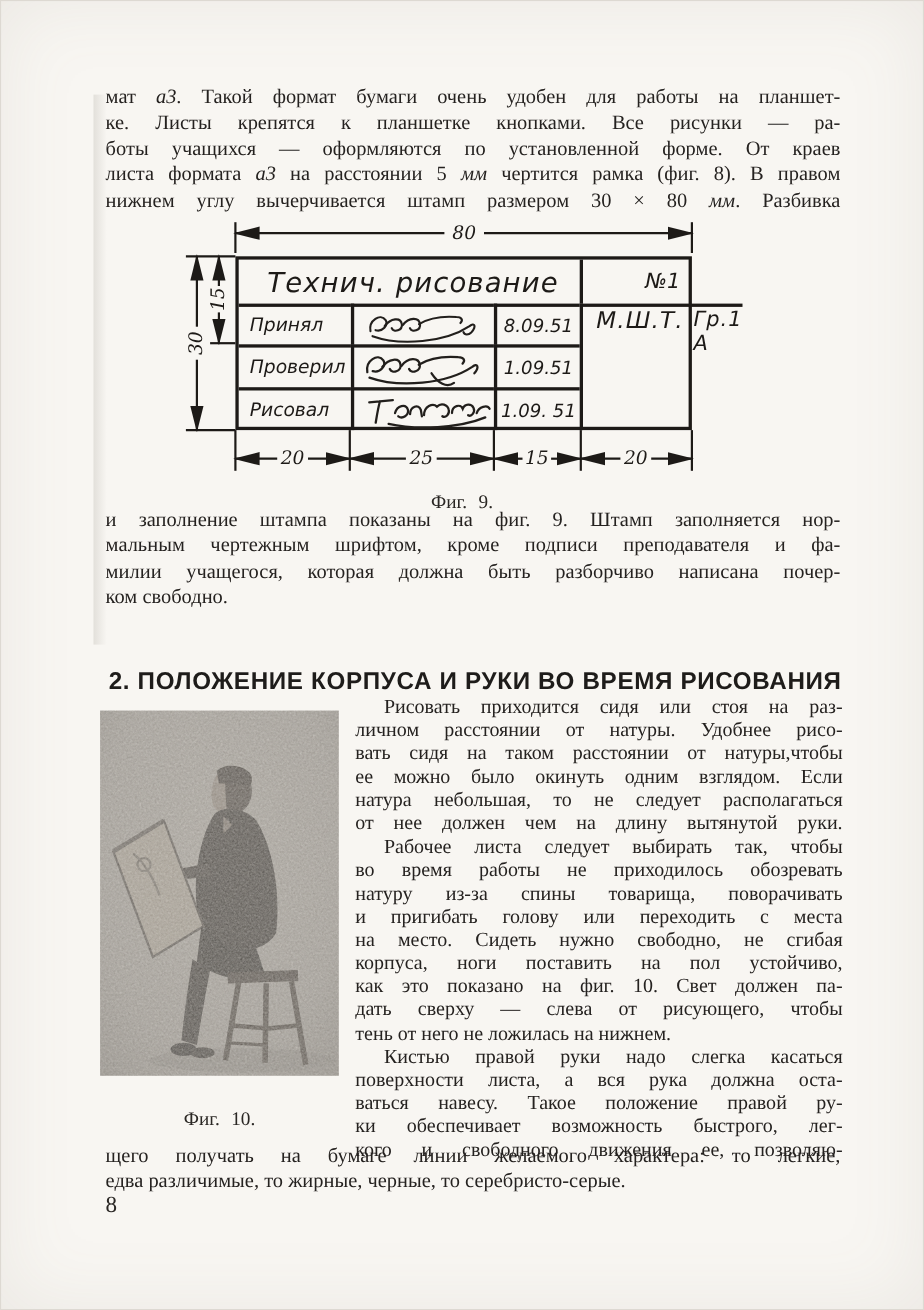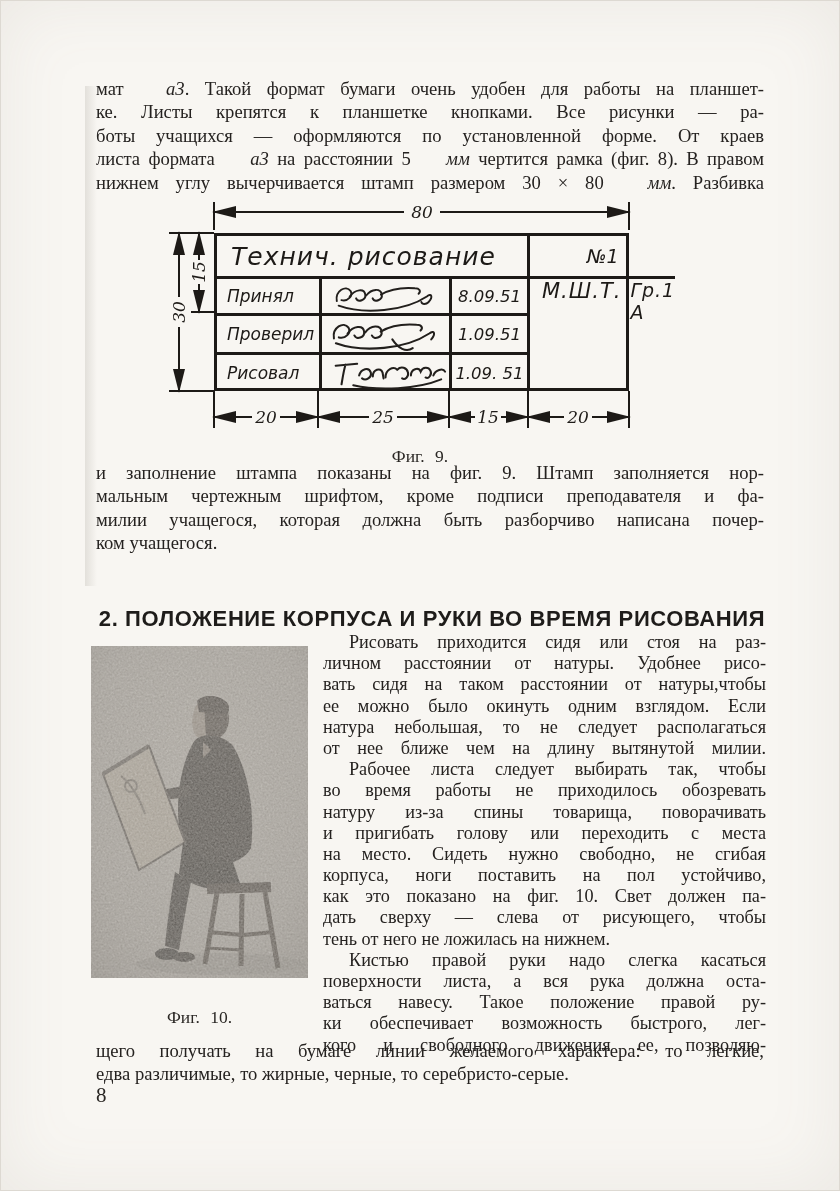--- a/index.html
+++ b/index.html
@@ -21,21 +21,21 @@
   .tline { text-align:justify; text-align-last:justify; white-space:nowrap; }
   .para:not(.cont) .tline:last-child { text-align-last:left; }
   .para.indent .tline:first-child { text-indent:26px; }
   .wide { left:95px; width:668px; font-size:18.6px; }
   .wide .tline { line-height:23.4px; height:23.4px; }
   .top-para { top:76px; }
   .mid-para { top:460px; }
   .tail-para { top:1038px; }
   .col-text { position:absolute; left:322px; top:631px; width:443px; font-size:18.2px; }
   .col-text .tline { line-height:21.2px; height:21.2px; }
-  i { font-style:italic;margin-left:27px; }
+  i { font-style:italic; }
   
   .heading {
     position:absolute; top:593px; left:0; width:100%; margin:12px;
     text-align:center; font-family:"Liberation Sans","DejaVu Sans",sans-serif;
     font-size:22px; font-weight:bold; letter-spacing:0.6px; color:#1e1c1a;
   }
   .caption { position:absolute; text-align:center; font-size:17.5px; word-spacing:6px; color:#2a2724; }
   .fig9-cap { top:445px; left:0; width:100%; }
   .fig10-cap { top:1006px; left:90px; width:217px; }
   .page-num { position:absolute; left:95px; top:1082px; font-size:21px; color:#2a2724; }
@@ -46,21 +46,21 @@
   .stamp {
     position:absolute; left:63px; top:37px; width:415px; height:158px;
     box-sizing:border-box; border:3px solid #1d1a17;
     display:grid; grid-template-columns:102px 130px 78px 1fr; grid-template-rows:40px 37px 39px 1fr;
     font-family:"DejaVu Sans","Liberation Sans",sans-serif; font-style:italic; color:#1d1a17;
     background:transparent;
   }
   .cell { display:flex; align-items:center; box-sizing:border-box; overflow:visible; }
   .bl { border-left:3px solid #1d1a17; }
   .bt { border-top:3px solid #1d1a17; }
-  .c-title { grid-area:1/1/2/4; font-size:25px; padding-left:14px; letter-spacing:1px; }
+  .c-title { grid-area:1/1/2/4; font-size:25px; padding-left:26px; letter-spacing:1px; }
   .c-num   { grid-area:1/4/2/5; font-size:19px; justify-content:center; }
   .c-l1 { grid-area:2/1/3/2; } .c-l2 { grid-area:3/1/4/2; } .c-l3 { grid-area:4/1/5/2; }
   .c-s1 { grid-area:2/2/3/3; } .c-s2 { grid-area:3/2/4/3; } .c-s3 { grid-area:4/2/5/3; }
   .c-d1 { grid-area:2/3/3/4; } .c-d2 { grid-area:3/3/4/4; } .c-d3 { grid-area:4/3/5/4; }
   .c-grp { grid-area:2/4/5/5; align-items:flex-start; justify-content:center; gap:9px; padding-left:12px; }
   .lab { font-size:17px; padding-left:10px; }
   .dat { font-size:16.5px; justify-content:center; }
   .c-grp .g1 { font-size:21px; letter-spacing:1px; }
   .c-grp .g2 { font-size:19px; letter-spacing:1px; }
   .sigsvg { width:100%; height:100%; overflow:visible; }
@@ -192,21 +192,21 @@
       </div>
     </div>
   </div>
 
   <div class="caption fig9-cap">Фиг. 9.</div>
 
   <div class="para wide mid-para">
       <div class="tline"><span>и заполнение штампа показаны на фиг. 9. Штамп заполняется нор-</span></div>
       <div class="tline"><span>мальным чертежным шрифтом, кроме подписи преподавателя и фа-</span></div>
       <div class="tline"><span>милии учащегося, которая должна быть разборчиво написана почер-</span></div>
-      <div class="tline"><span>ком учащегося.</span></div>
+      <div class="tline"><span>ком свободно.</span></div>
     </div>
 
   <h2 class="heading">2. ПОЛОЖЕНИЕ КОРПУСА И РУКИ ВО ВРЕМЯ РИСОВАНИЯ</h2>
 
   <div class="photo">
     <svg width="217" height="332" viewBox="0 0 217 332">
       <defs>
         <filter id="grainD" x="0" y="0" width="100%" height="100%">
           <feTurbulence type="fractalNoise" baseFrequency="0.85" numOctaves="3" seed="7"></feTurbulence>
           <feColorMatrix type="matrix" values="0 0 0 0 0.22  0 0 0 0 0.20  0 0 0 0 0.18  0.55 0.55 0.55 0 0"></feColorMatrix>
@@ -259,21 +259,21 @@
 
   <div class="caption fig10-cap">Фиг. 10.</div>
 
   <div class="col-text">
     <div class="para cont indent" style="position:static;">
         <div class="tline"><span>Рисовать приходится сидя или стоя на раз-</span></div>
         <div class="tline"><span>личном расстоянии от натуры. Удобнее рисо-</span></div>
         <div class="tline"><span>вать сидя на таком расстоянии от натуры,чтобы</span></div>
         <div class="tline"><span>ее можно было окинуть одним взглядом. Если</span></div>
         <div class="tline"><span>натура небольшая, то не следует располагаться</span></div>
-        <div class="tline"><span>от нее ближе чем на длину вытянутой милии.</span></div>
+        <div class="tline"><span>от нее должен чем на длину вытянутой руки.</span></div>
       </div>
     <div class="para indent" style="position:static;">
         <div class="tline"><span>Рабочее листа следует выбирать так, чтобы</span></div>
         <div class="tline"><span>во время работы не приходилось обозревать</span></div>
         <div class="tline"><span>натуру из-за спины товарища, поворачивать</span></div>
         <div class="tline"><span>и пригибать голову или переходить с места</span></div>
         <div class="tline"><span>на место. Сидеть нужно свободно, не сгибая</span></div>
         <div class="tline"><span>корпуса, ноги поставить на пол устойчиво,</span></div>
         <div class="tline"><span>как это показано на фиг. 10. Свет должен па-</span></div>
         <div class="tline"><span>дать сверху — слева от рисующего, чтобы</span></div>

